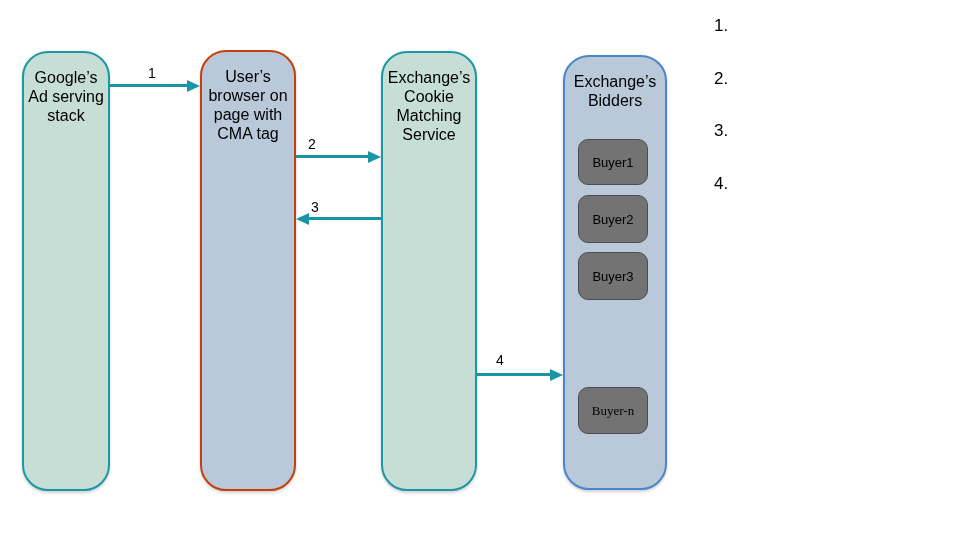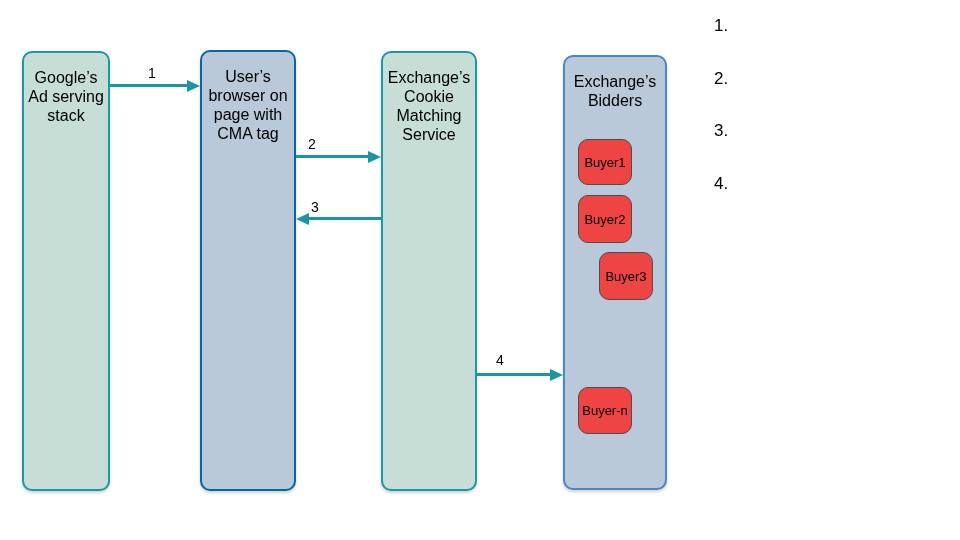--- a/index.html
+++ b/index.html
@@ -11,52 +11,52 @@
   }
   .canvas {
     position: relative;
     width: 960px;
     height: 540px;
     background: #ffffff;
     overflow: hidden;
   }
   .node {
     position: absolute;
-    border-radius: 10px;
+    border-radius: 26px;
     box-shadow: 0 2px 3px rgba(0,0,0,0.18);
     box-sizing: border-box;
     padding-left: 46px;
   }
   .node.green {
     background: #c7ded6;
     border: 2px solid #1b97a6;
   }
   .node.blue-teal {
     background: #b9c9d9;
-    border: 2px solid #0369a1;
+    border: 2px solid #c2410c;
   }
   .node.blue {
     background: #b9c9d9;
     border: 2px solid #4a86c8;
   }
   .node-label {
     position: absolute;
     top: 15px;
     left: 0;
     width: 100%;
     text-align: center;
     font-size: 16px;
     line-height: 19px;
     white-space: pre-line;
   }
   .buyer {
     position: absolute;
     left: 13px;
-    width: 54px;
-    background: #ef4444;
+    width: 70px;
+    background: #737373;
     border: 1.5px solid #4d4d4d;
     border-radius: 10px;
     box-sizing: border-box;
     display: flex;
     align-items: center;
     justify-content: center;
     font-size: 13px;
   }
   .arrow-line {
     position: absolute;
@@ -136,24 +136,24 @@
 
   <div class="node blue" style="left:563px; top:55px; width:104px; height:435px;">
     <div class="node-label">Exchange’s
 Bidders</div>
     <div class="buyer" style="top:82px; height:46px;">
       <span>Buyer1</span>
     </div>
     <div class="buyer" style="top:138px; height:48px;">
       <span>Buyer2</span>
     </div>
-    <div class="buyer" style="top:195px; height:48px;margin-left:21px;">
+    <div class="buyer" style="top:195px; height:48px;">
       <span>Buyer3</span>
     </div>
-    <div class="buyer" style="top:330px; height:47px;">
+    <div class="buyer" style="top:330px; height:47px;font-family:Liberation Serif, serif;">
       <span>Buyer-n</span>
     </div>
   </div>
 
   <div class="arrow-line" style="left:110px; top:84px; width:79px;"></div>
   <div class="arrow-head-right" style="left:187px; top:80px;"></div>
   <div class="arrow-label" style="left:145px; top:65px;">1</div>
 
   <div class="arrow-line" style="left:296px; top:155px; width:73px;"></div>
   <div class="arrow-head-right" style="left:368px; top:151px;"></div>

